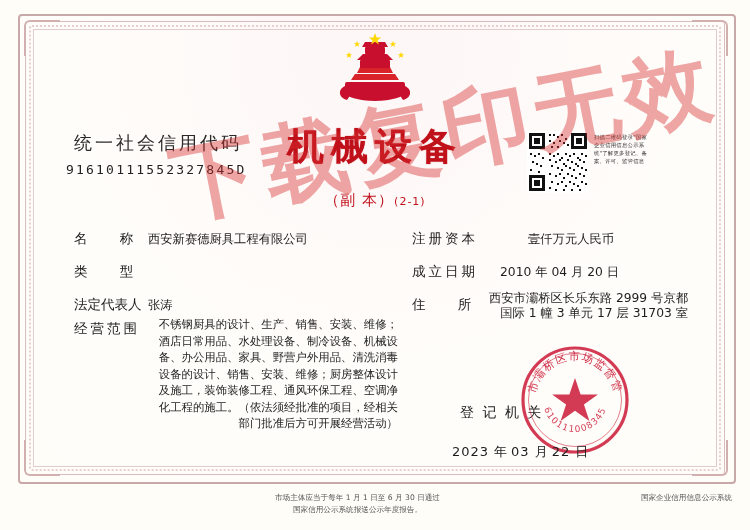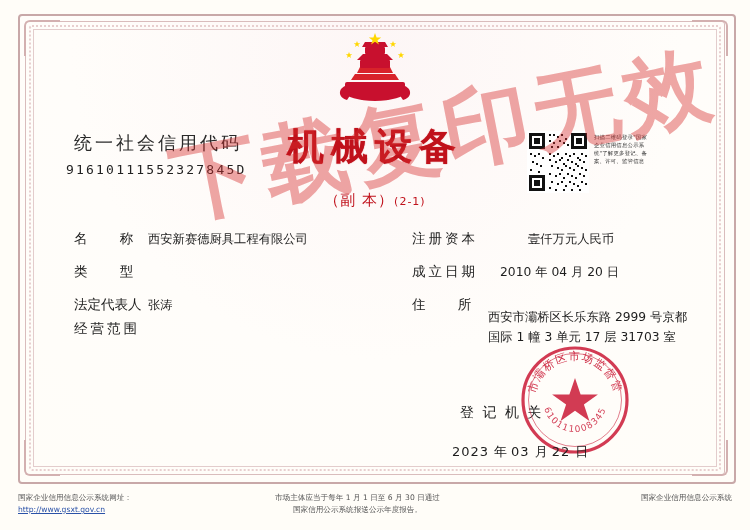--- a/index.html
+++ b/index.html
@@ -145,37 +145,38 @@
     font-family: "DejaVu Sans", sans-serif;
     letter-spacing: 0px;
   }
   .field-label.sp2 { letter-spacing: 14px; }
   .field-label.sp1 { letter-spacing: 3px; }
   .field-value {
     position: absolute;
     font-size: 12.3px;
     color: #1d1d1d;
     line-height: 17px;
+    text-align: right;
   }
 
   .label-name   { left: 74px;  top: 230px; }
   .value-name   { left: 148px; top: 231px; }
   .label-type   { left: 74px;  top: 263px; }
   .value-type   { left: 148px; top: 264px; }
   .label-legal  { left: 74px;  top: 296px; }
   .value-legal  { left: 148px; top: 297px; }
   .label-scope  { left: 74px;  top: 320px; }
   .value-scope  { left: 148px; top: 316px; width: 250px; font-size: 11.4px; line-height: 16.5px; }
 
   .label-cap    { left: 412px; top: 230px; }
   .value-cap    { left: 500px; top: 231px; margin-left: 28px; }
   .label-date   { left: 412px; top: 263px; text-align: center; }
   .value-date   { left: 500px; top: 264px; }
   .label-addr   { left: 412px; top: 296px; }
-  .value-addr   { left: 488px; top: 291px; width: 200px; line-height: 20px; margin-top: 16px; }
+  .value-addr   { left: 488px; top: 291px; width: 200px; line-height: 15px; }
 
   .label-reg {
     position: absolute;
     left: 460px; top: 404px;
     font-size: 14px;
     letter-spacing: 2px;
     color: #1d1d1d;
   }
 
   
@@ -388,20 +389,21 @@
 
   <div class="field-label label-name sp2">名      称</div>
   <div class="field-value value-name">西安新赛德厨具工程有限公司</div>
 
   <div class="field-label label-type sp2">类      型</div>
 
   <div class="field-label label-legal">法定代表人</div>
   <div class="field-value value-legal">张涛</div>
 
   <div class="field-label label-scope sp1">经营范围</div>
+  <div class="field-value value-scope">不锈钢厨具的设计、生产、销售、安装、维修；酒店日常用品、水处理设备、制冷设备、机械设备、办公用品、家具、野营户外用品、清洗消毒设备的设计、销售、安装、维修；厨房整体设计及施工，装饰装修工程、通风环保工程、空调净化工程的施工。（依法须经批准的项目，经相关部门批准后方可开展经营活动）</div>
 
   <div class="field-label label-cap sp1">注册资本</div>
   <div class="field-value value-cap">壹仟万元人民币</div>
 
   <div class="field-label label-date sp1">成立日期</div>
   <div class="field-value value-date">2010 年 04 月 20 日</div>
 
   <div class="field-label label-addr sp2">住      所</div>
   <div class="field-value value-addr">西安市灞桥区长乐东路 2999 号京都国际 1 幢 3 单元 17 层 31703 室</div>
 
@@ -425,24 +427,20 @@
     </svg>
   </div>
 
   <div class="issue-date">
     <span class="num">2023</span><span class="cn">年</span><span class="num">03</span><span class="cn">月</span><span class="num">22</span><span class="cn">日</span>
   </div>
 
   <div class="watermark">下载复印无效</div>
 
   <div class="footer">
-    <div class="footer-left">
-      <div>国家企业信用信息公示系统网址：</div>
-      <div><a href="#">http://www.gsxt.gov.cn</a></div>
-    </div>
     <div class="footer-center">
       <div>市场主体应当于每年 1 月 1 日至 6 月 30 日通过</div>
       <div>国家信用公示系统报送公示年度报告。</div>
     </div>
     <div class="footer-right">
       <div>国家企业信用信息公示系统</div>
     </div>
   </div>
 
 </div>

